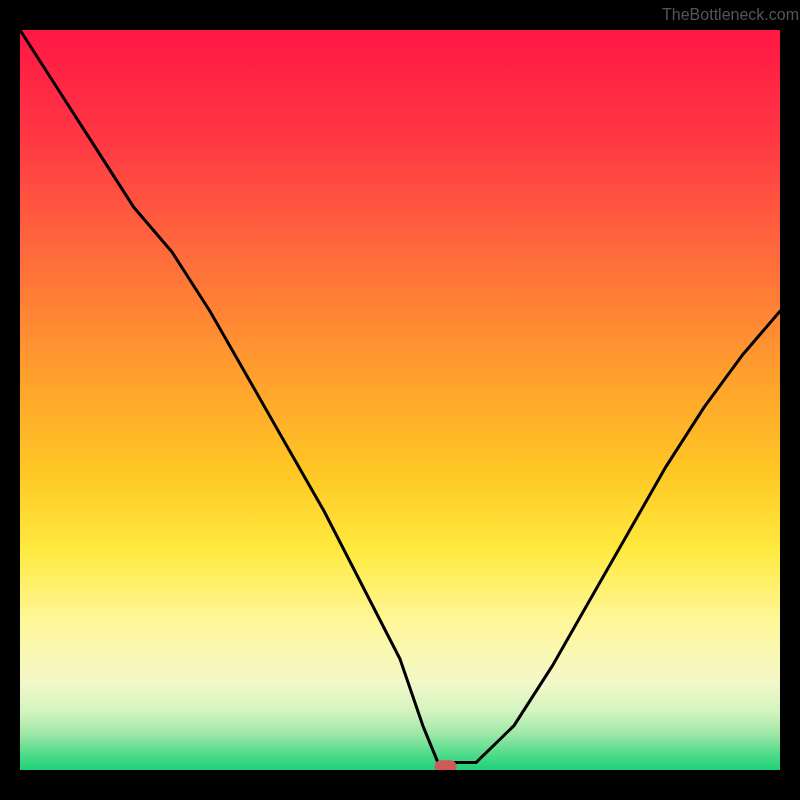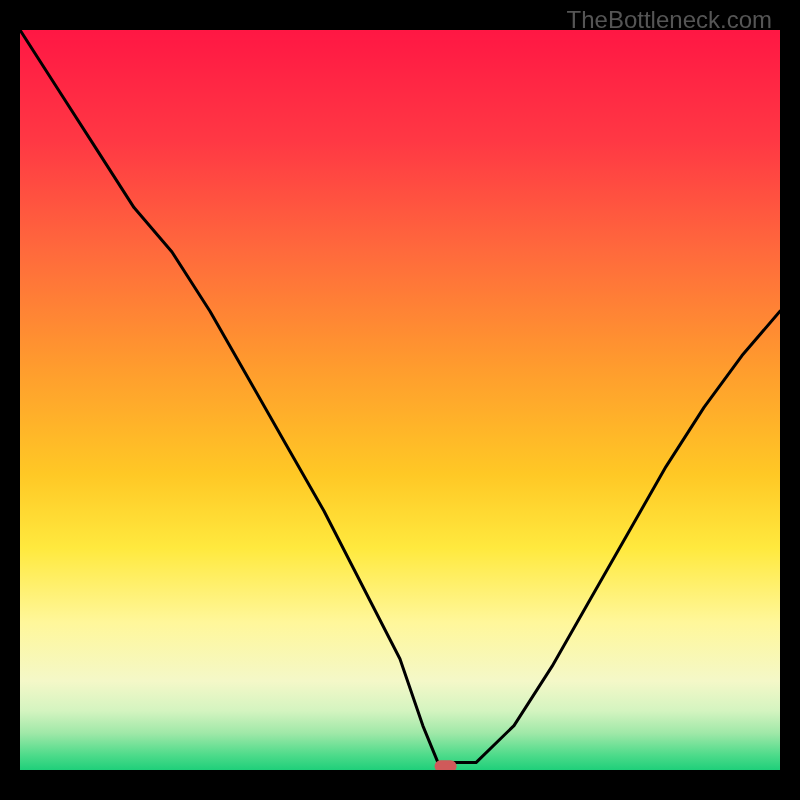--- a/index.html
+++ b/index.html
@@ -10,23 +10,23 @@
   }
   .chart-container {
     width: 800px;
     height: 800px;
     position: relative;
     background: #000;
   }
   .watermark {
     position: absolute;
     top: 6px;
-    right: 28px;
+    right: 1px;
     color: #555;
-    font-size: 24px;
+    font-size: 16px;
     font-family: Arial, sans-serif;
     z-index: 10;
   }
   .plot-area {
     position: absolute;
     left: 20px;
     top: 30px;
     width: 760px;
     height: 740px;
     overflow: hidden;

